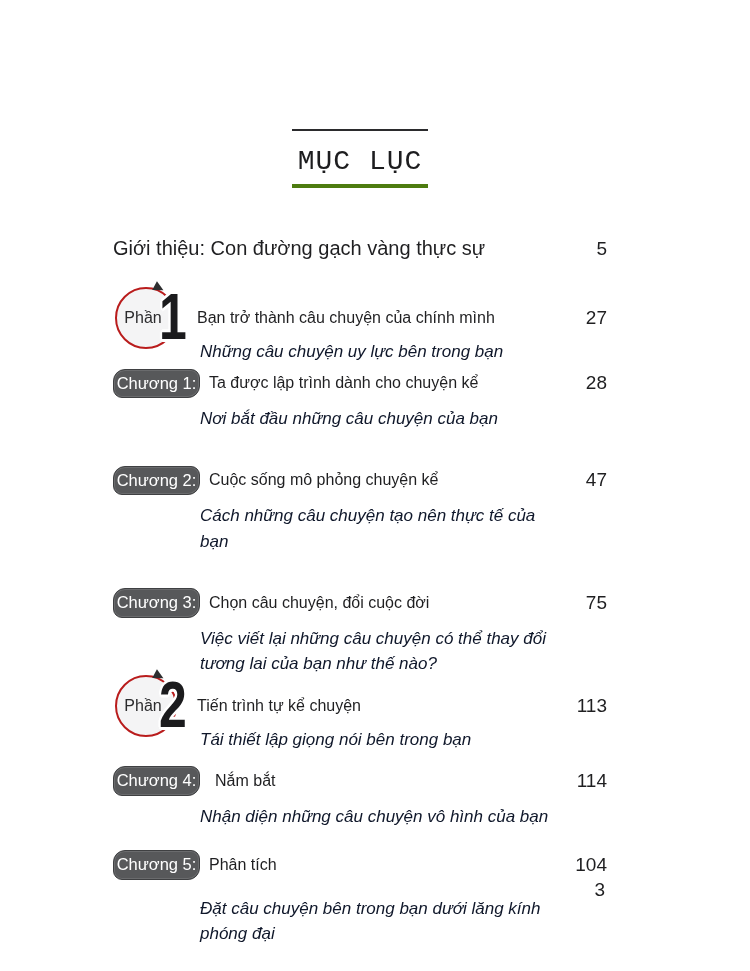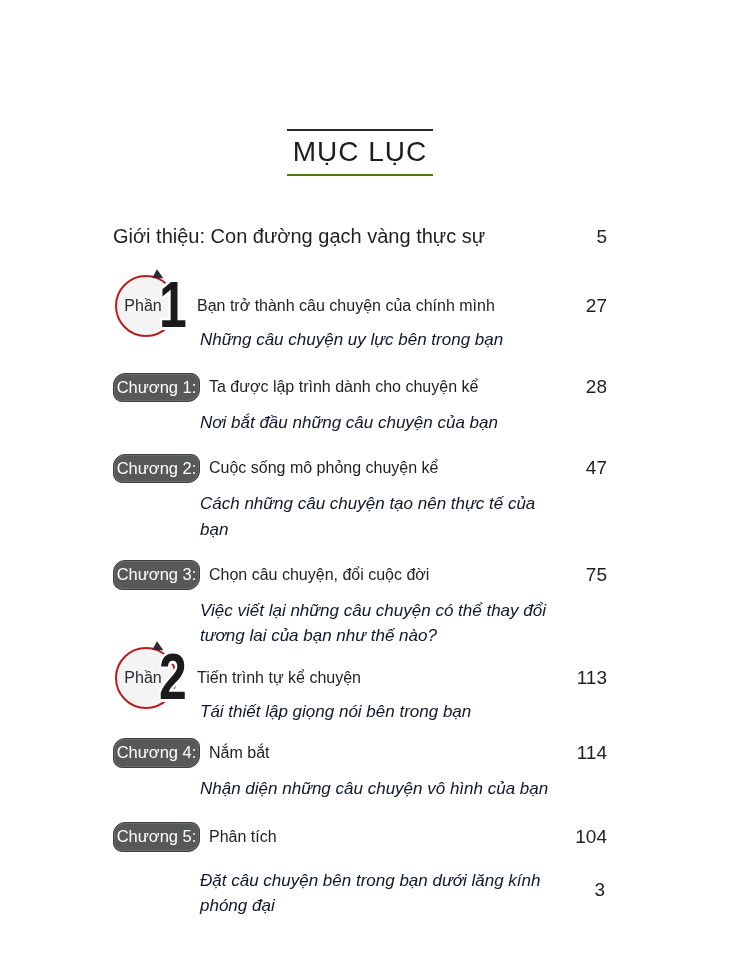--- a/index.html
+++ b/index.html
@@ -16,48 +16,49 @@
     position:absolute;
     left:113px; top:0;
     width:494px;
   }
 
   
   .title-wrap { margin-top:129px; text-align:center; }
   .toc-title {
     display:inline-block;
     border-top:2px solid #2b2b2d;
-    border-bottom:2px solid #4d7c0f;
-    padding:7px 6px 8px 6px;
+    border-bottom:4px solid #4d7c0f;
+    padding:17px 6px 8px 6px;
     font-size:28px;
     line-height:1;
     letter-spacing:1px;
     color:#1d1d1f;
     font-weight:400;
+    font-family:Liberation Mono, monospace;
   }
 
   
   .row { display:flex; align-items:center; }
   .row-title { flex:1; font-size:16px; color:#1f1f21; line-height:1.25; }
   .row-page { width:48px; text-align:right; font-size:19px; color:#1f1f21; flex:none; }
 
   .row-intro { margin-top:48px;gap:26px; }
   .row-intro .row-title { font-size:20px; }
 
   .row-sub {
     margin:8px 48px 0 87px;
     font-size:17px;
     font-style:italic;
     color:#0f172a;
     line-height:1.5;
     max-width:400px;
   }
 
   
-  .row-chapter { margin-top:18px; }
+  .row-chapter { margin-top:34px; }
   .chapter-badge {
     flex:none;
     width:87px;
     box-sizing:border-box;
     background:#57585a;
     color:#ffffff;
     font-size:16.5px;
     line-height:1;
     text-align:center;
     padding:5px 0 6px 0;
@@ -113,23 +114,23 @@
     border-top:5px solid transparent;
     border-bottom:5px solid transparent;
     transform:rotate(28deg);
   }
 
   .sub-part { margin-top:-12px; }
   .row-part2 { margin-top:-4px; }
 
   
   .mt-part1 { margin-top:24px; }
-  .mt-ch1 { margin-top:20px; }
+  .mt-ch1 { margin-top:4px; }
   .mt-ch5 { margin-top:21px; }
-  .mt-ch4 { margin-top:14px; }
+  .mt-ch4 { margin-top:14px;gap:6px; }
   .sub-tight { margin-top:16px; }
 
   
   .folio {
     position:absolute;
     right:145px; top:879px;
     font-size:19px;
     color:#1f1f21;
   }
 </style>

